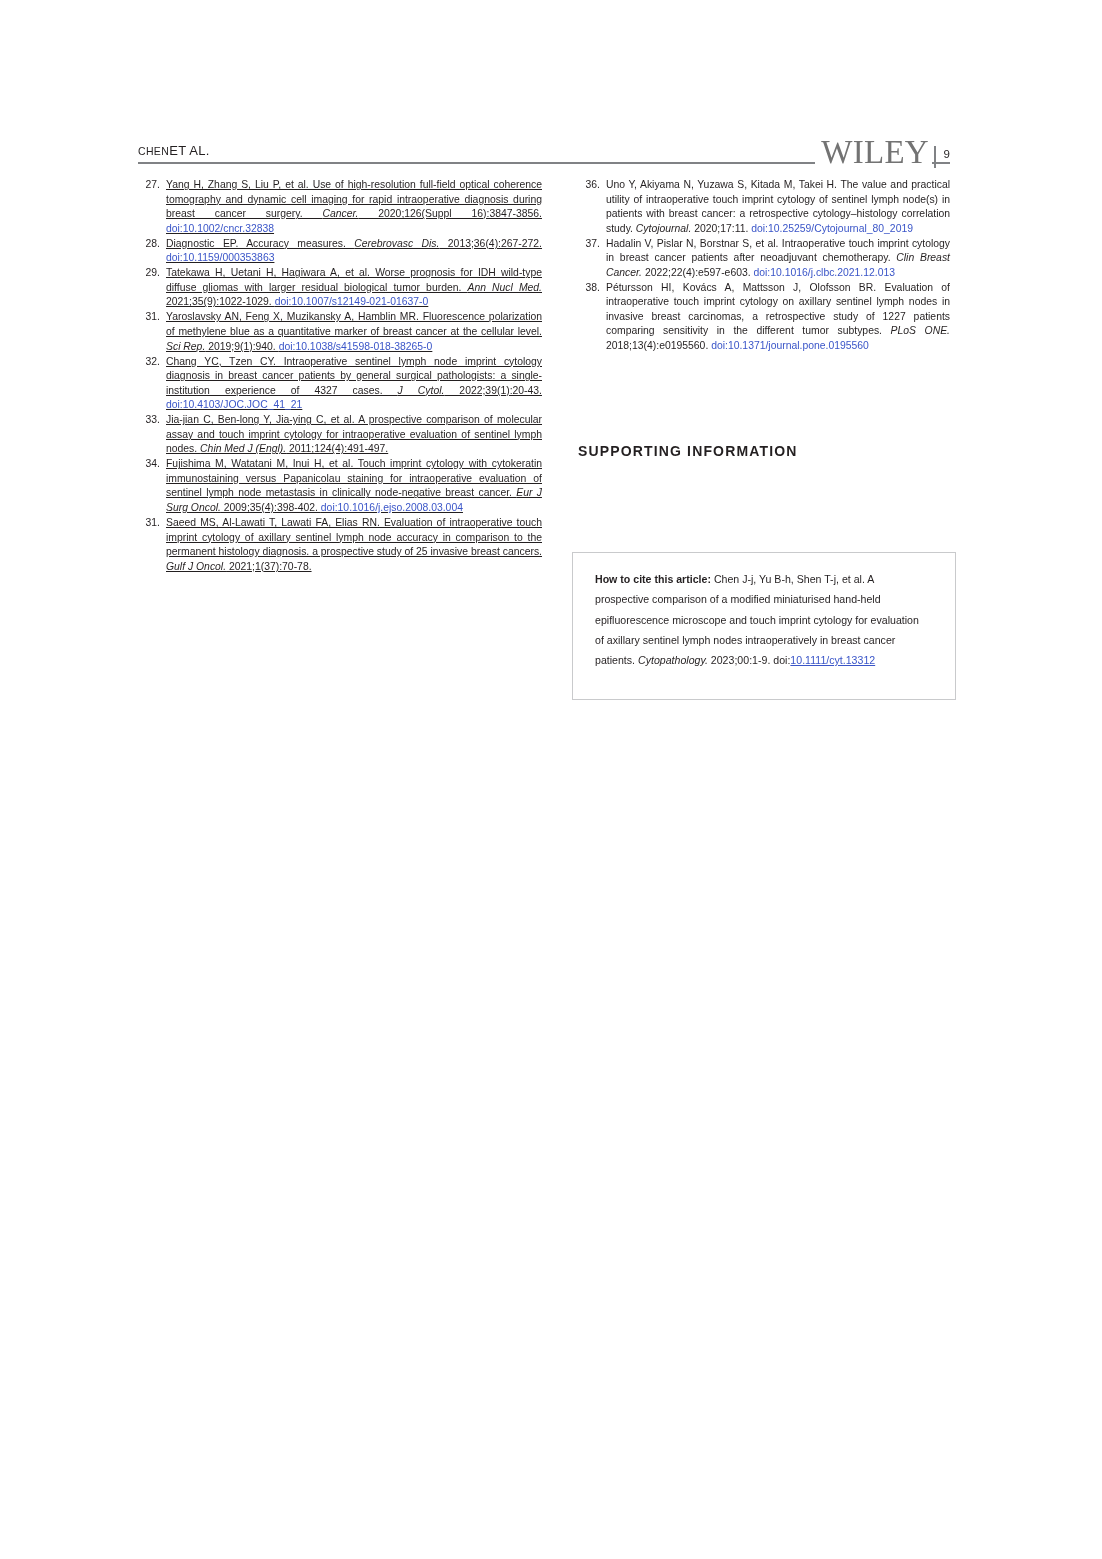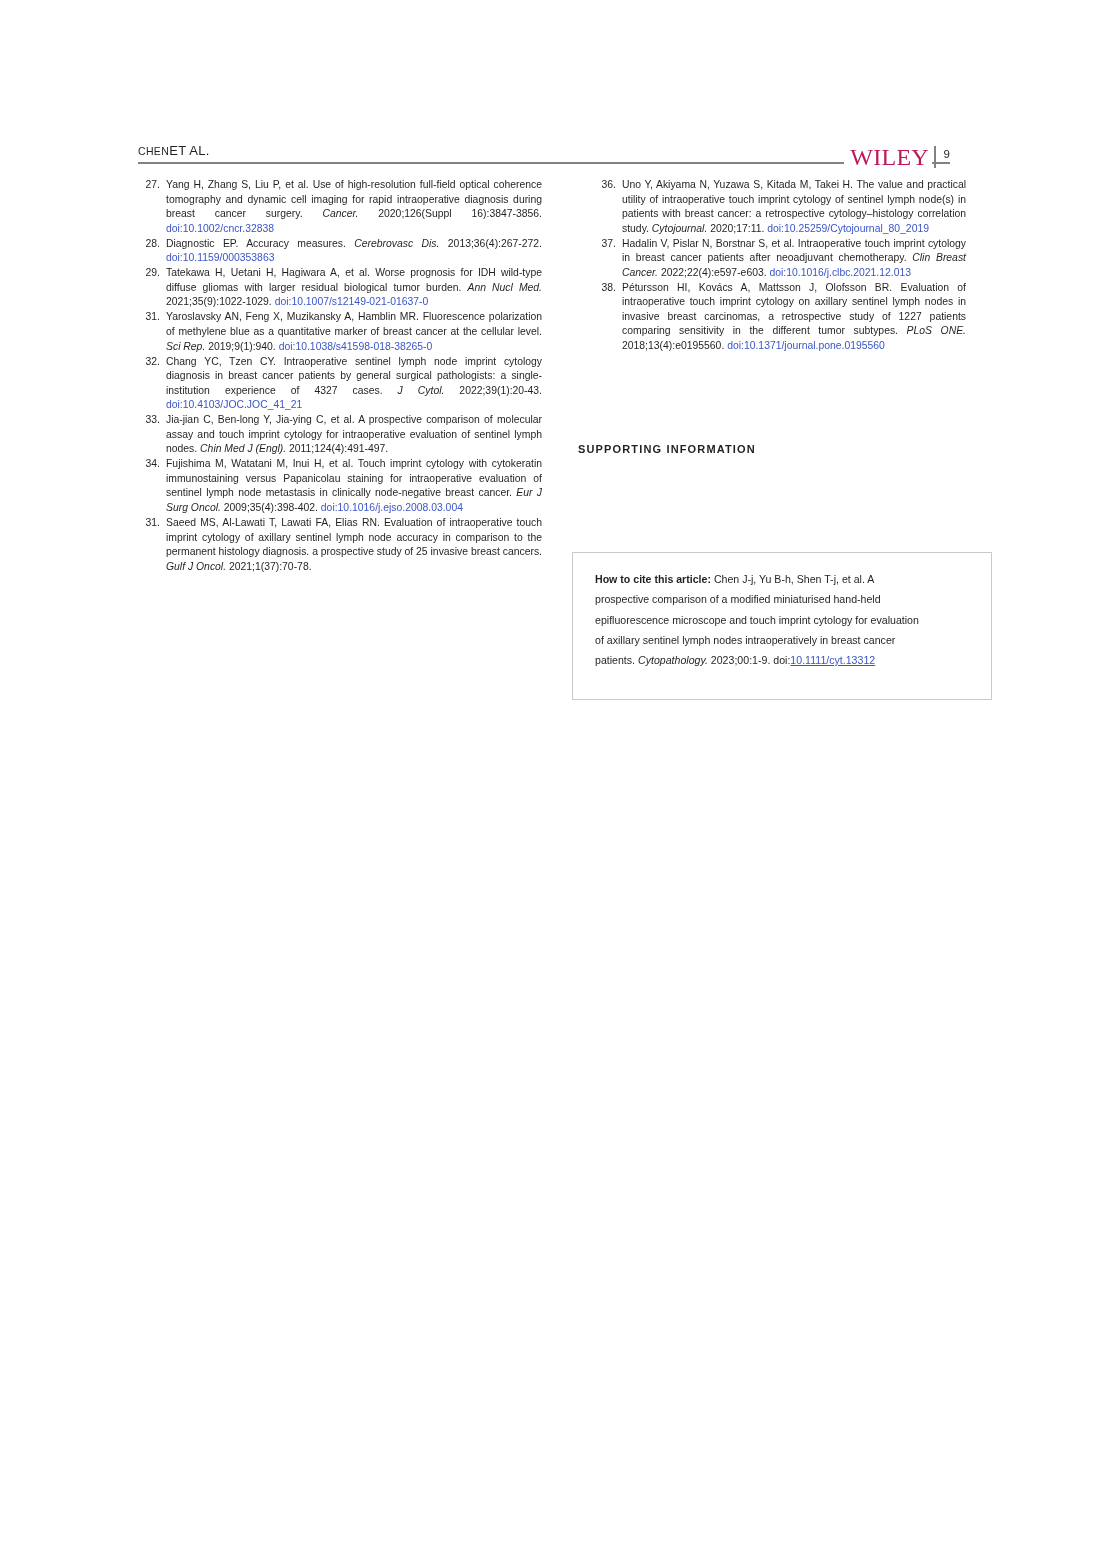--- a/index.html
+++ b/index.html
@@ -58,24 +58,24 @@
     top: -2px;
     height: 28px;
     display: flex;
     align-items: flex-end;
   }
   .wiley-mark {
     position: relative;
     background: #ffffff;
     padding: 0 3px 0 6px;
     font-family: "Liberation Serif", serif;
-    font-size: 24px;
+    font-size: 33px;
     line-height: 1;
     letter-spacing: 0.3px;
-    color: #be185d;
+    color: #737373;
     font-variant: small-caps;
     text-transform: uppercase;
   }
   .wiley-tick {
     width: 1.6px;
     height: 22px;
     background: #808285;
     margin-left: 2px;
     margin-bottom: 1px;
   }
@@ -89,22 +89,22 @@
   }
 
   
   .col {
     position: absolute;
     top: 178px;
     font-size: 10.4px;
     line-height: 14.55px;
     color: #231f20;
   }
-  .col-left  { left: 138px;  width: 404px; }
-  .col-right { left: 594px;  width: 372px; }
+  .col-left  { left: 138px;  width: 404px; text-decoration: underline; }
+  .col-right { left: 578px;  width: 372px; }
 
   .ref {
     position: relative;
     padding-left: 28px;
     text-align: justify;
     text-justify: inter-word;
     margin: 0 0 0.5px 0;
   }
   .ref-num {
     position: absolute;
@@ -121,40 +121,40 @@
   }
 
   
   .si {
     position: absolute;
     left: 578px;
     top: 443px;
     width: 372px;
   }
   .si-head {
-    font-size: 11px;
+    font-size: 14px;
     font-weight: bold;
     letter-spacing: 1.15px;
     color: #231f20;
     margin: 0 0 11px 0;
   }
   .si-body {
     font-size: 10.6px;
     line-height: 20px;
     text-align: justify;
     color: #231f20;
     margin: 0;
   }
 
   
   .cite-box {
     position: absolute;
     left: 572px;
     top: 552px;
-    width: 420px;
+    width: 384px;
     height: 148px;
     border: 1px solid #c9cacc;
     background: #ffffff;
     box-sizing: border-box;
   }
   .cite-inner {
     position: absolute;
     left: 22px;
     top: 16px;
     width: 328px;

